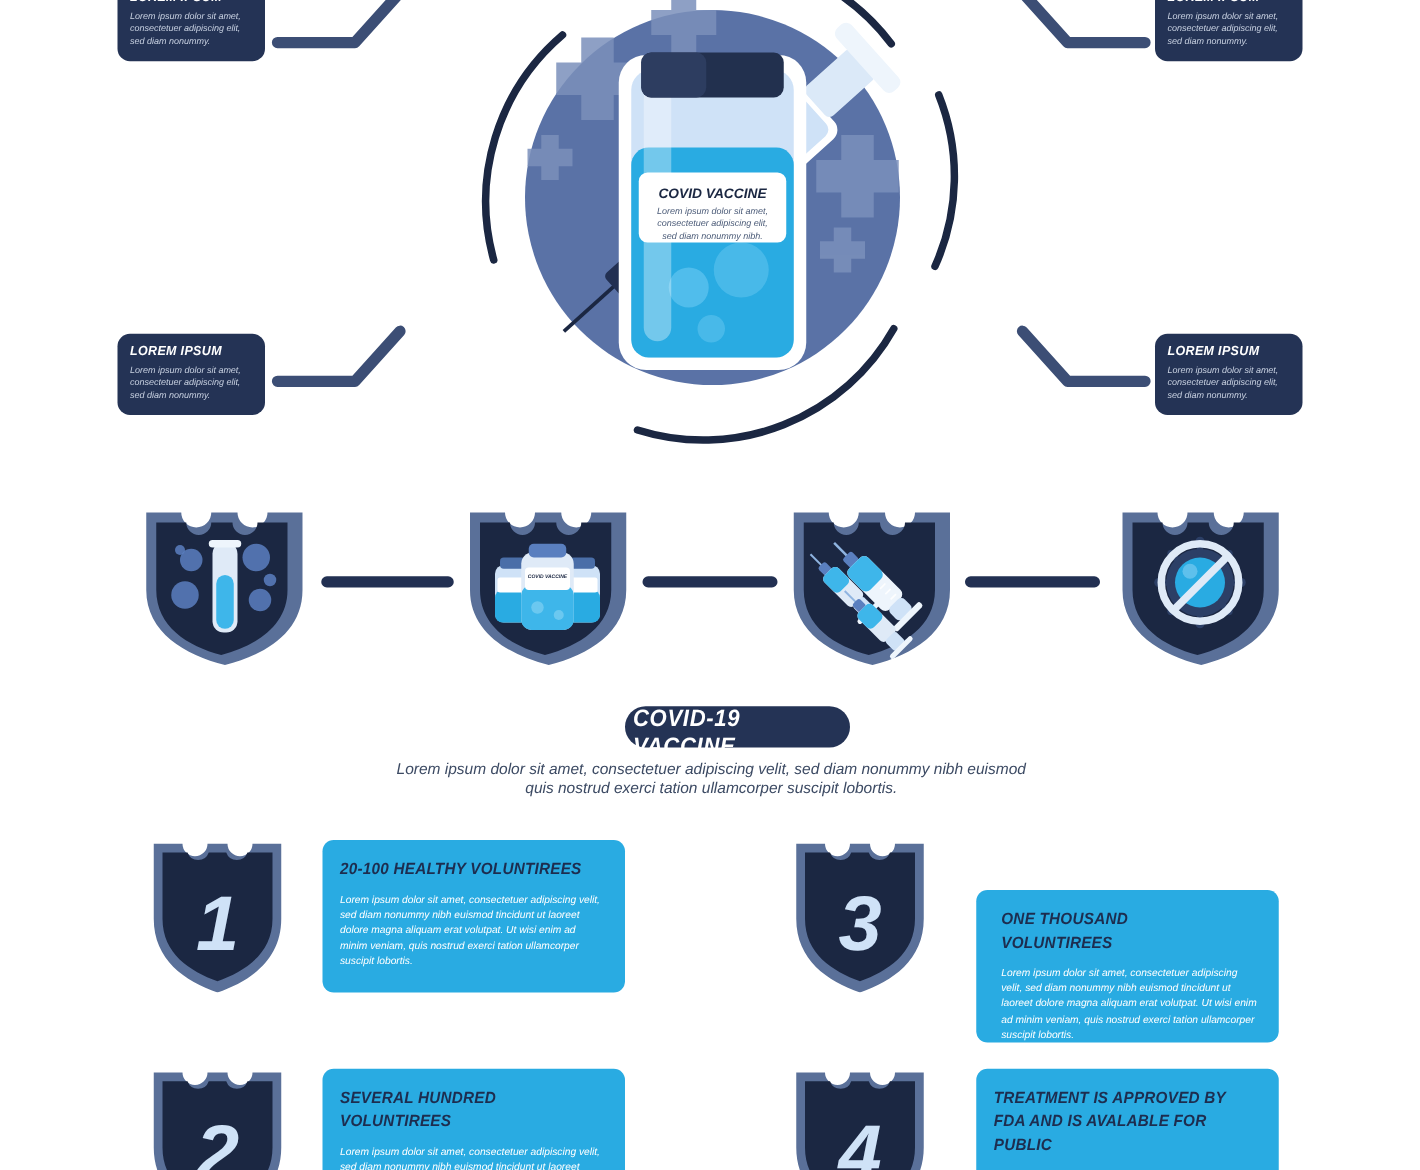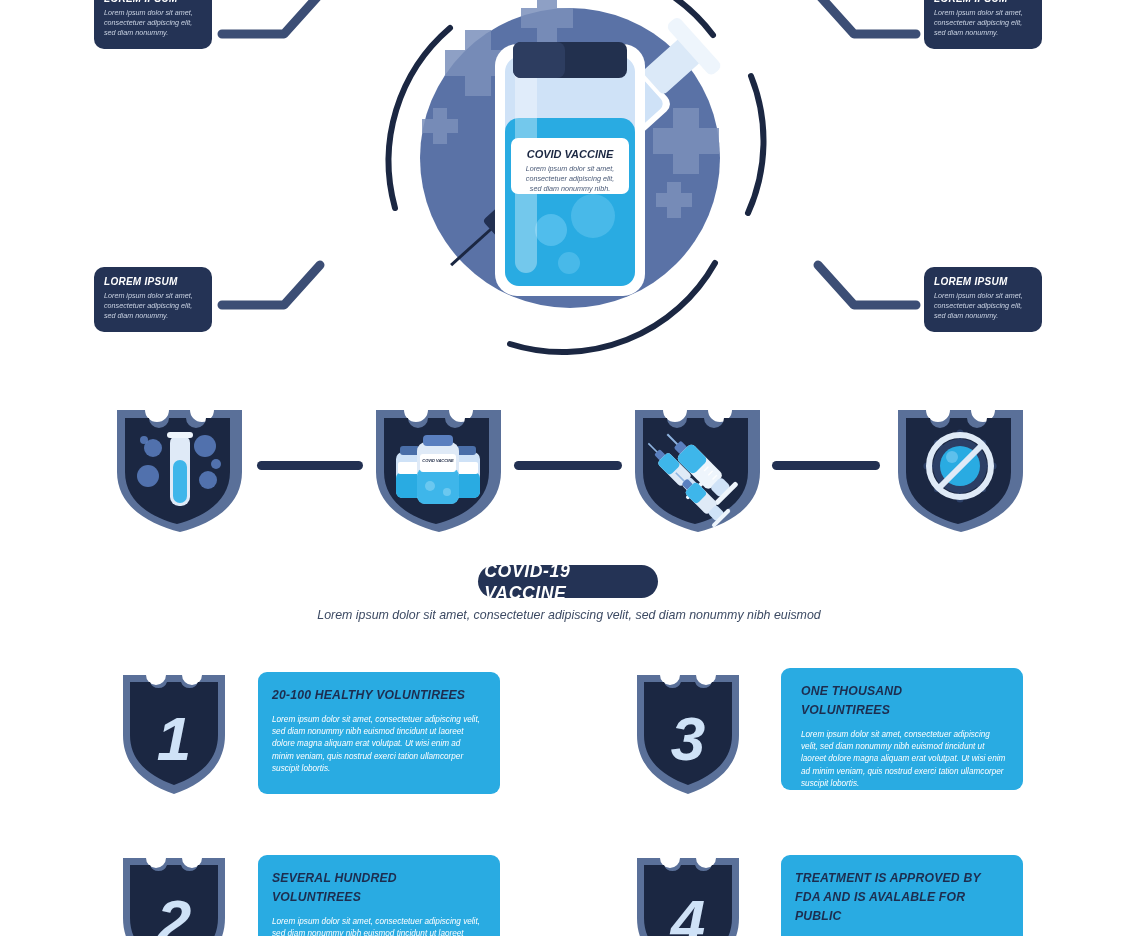--- a/index.html
+++ b/index.html
@@ -54,25 +54,25 @@
     background: #223052;
     border-radius: 6px;
   }
   #dash-1 { left: 257px; top: 461px; width: 106px; }
   #dash-2 { left: 514px; top: 461px; width: 108px; }
   #dash-3 { left: 772px; top: 461px; width: 108px; }
 
   
   #title-badge {
     position: absolute;
-    left: 478px; top: 565px;
+    left: 500px; top: 565px;
     width: 180px; height: 33px;
     background: #243355;
     border-radius: 17px;
-    display: flex; align-items: center; justify-content: center;
+    display: flex; justify-content: center;
   }
   #title-badge .tb-text {
     color: #ffffff;
     font-size: 19px;
     font-weight: bold;
     letter-spacing: .6px;
     transform: scaleX(.93);
   }
 
   
@@ -104,21 +104,21 @@
     transform: scaleX(.94);
     transform-origin: left center;
     margin-bottom: 9px;
   }
   .step-card .sc-body {
     color: #ffffff;
     font-size: 8.2px;
     line-height: 1.5;
   }
   #step-card-1 { left: 258px; top: 672px; height: 122px; }
-  #step-card-3 { left: 781px; top: 668px; height: 122px; padding-left: 20px; }
+  #step-card-3 { left: 781px; top: 712px; height: 122px; padding-left: 20px; }
   #step-card-2 { left: 258px; top: 855px; height: 122px; }
   #step-card-4 { left: 781px; top: 855px; height: 122px; }
 
   .num-shield { position: absolute; }
   #num-1 { left: 120px; top: 670px; }
   #num-3 { left: 634px; top: 670px; }
   #num-2 { left: 120px; top: 853px; }
   #num-4 { left: 634px; top: 853px; }
 </style>
 </head>
@@ -327,20 +327,21 @@
   <div class="dash" id="dash-1"></div>
   <div class="dash" id="dash-2"></div>
   <div class="dash" id="dash-3"></div>
 
   <div id="title-badge">
     <span class="tb-text">COVID-19 VACCINE</span>
   </div>
 
   <div id="intro">
     <span class="ln">Lorem ipsum dolor sit amet, consectetuer adipiscing velit, sed diam nonummy nibh euismod</span>
+    <span class="ln">quis nostrud exerci tation ullamcorper suscipit lobortis.</span>
   </div>
 
   <svg class="num-shield" id="num-1" style="width:108px;height:124px" viewBox="0 0 108 124">
     <path d="M3 5 h23 a10 10 0 0 0 20 0 h16 a10 10 0 0 0 20 0 h23 v60 c0 33 -25 50 -51 59 C28 115 3 98 3 65 Z" fill="#5a7099"></path>
     <path d="M10 12 h20 a9 9 0 0 0 17 0 h14 a9 9 0 0 0 17 0 h20 v53 c0 28 -22 42 -44 50 C32 107 10 93 10 65 Z" fill="#1b2742"></path>
     <text x="54" y="90" text-anchor="middle" fill="#cfe2f7" font-family="'Liberation Sans', sans-serif" font-size="62" font-weight="bold">1</text>
   </svg>
 
   <svg class="num-shield" id="num-3" style="width:108px;height:124px" viewBox="0 0 108 124">
     <path d="M3 5 h23 a10 10 0 0 0 20 0 h16 a10 10 0 0 0 20 0 h23 v60 c0 33 -25 50 -51 59 C28 115 3 98 3 65 Z" fill="#5a7099"></path>

